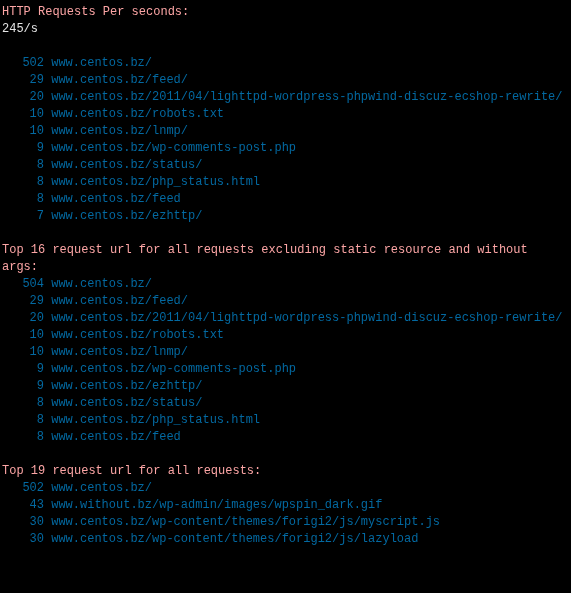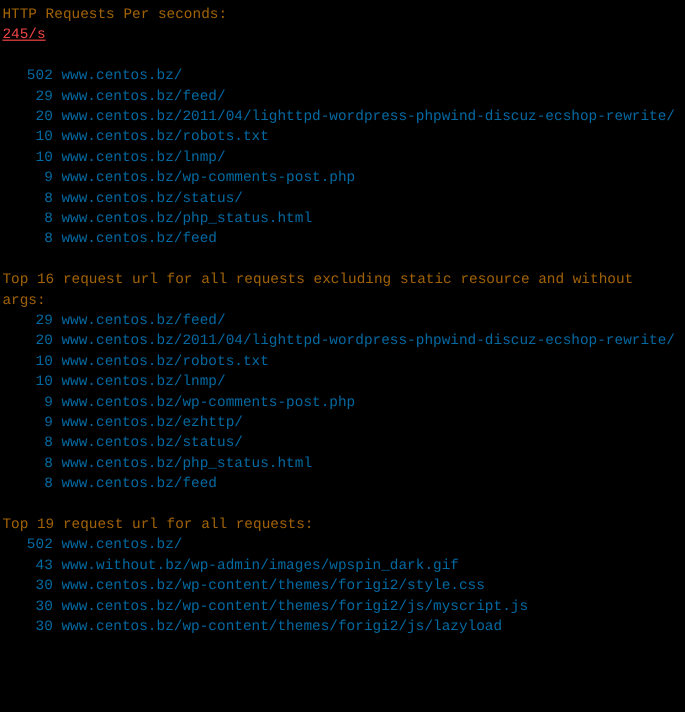--- a/index.html
+++ b/index.html
@@ -12,25 +12,24 @@
       font-family: "Courier New", Consolas, monospace;
       font-size: 12px;
       line-height: 17px;
       padding: 4px 2px;
       color: #ffffff;
       width: 571px;
       height: 593px;
       overflow: hidden;
     }
     .heading {
-      color: #a16207;
+      color: #fca5a5;
     }
     .value {
-      color: #ef4444;
-      text-decoration: underline;
+      color: #e5e5e5;
     }
     .row {
       color: #0369a1;
       white-space: pre;
     }
     .count {
       display: inline-block;
       width: 42px;
       text-align: right;
     }
@@ -56,31 +55,32 @@
 <div id="sections-container">
     <div class="row"><span class="count">502</span> <span class="url">www.centos.bz/</span></div>
     <div class="row"><span class="count">29</span> <span class="url">www.centos.bz/feed/</span></div>
     <div class="row"><span class="count">20</span> <span class="url">www.centos.bz/2011/04/lighttpd-wordpress-phpwind-discuz-ecshop-rewrite/</span></div>
     <div class="row"><span class="count">10</span> <span class="url">www.centos.bz/robots.txt</span></div>
     <div class="row"><span class="count">10</span> <span class="url">www.centos.bz/lnmp/</span></div>
     <div class="row"><span class="count">9</span> <span class="url">www.centos.bz/wp-comments-post.php</span></div>
     <div class="row"><span class="count">8</span> <span class="url">www.centos.bz/status/</span></div>
     <div class="row"><span class="count">8</span> <span class="url">www.centos.bz/php_status.html</span></div>
     <div class="row"><span class="count">8</span> <span class="url">www.centos.bz/feed</span></div>
+    <div class="row"><span class="count">7</span> <span class="url">www.centos.bz/ezhttp/</span></div>
     <div class="blank"></div>
     <div class="heading">Top 16 request url for all requests excluding static resource and without args:</div>
+    <div class="row"><span class="count">504</span> <span class="url">www.centos.bz/</span></div>
     <div class="row"><span class="count">29</span> <span class="url">www.centos.bz/feed/</span></div>
     <div class="row"><span class="count">20</span> <span class="url">www.centos.bz/2011/04/lighttpd-wordpress-phpwind-discuz-ecshop-rewrite/</span></div>
     <div class="row"><span class="count">10</span> <span class="url">www.centos.bz/robots.txt</span></div>
     <div class="row"><span class="count">10</span> <span class="url">www.centos.bz/lnmp/</span></div>
     <div class="row"><span class="count">9</span> <span class="url">www.centos.bz/wp-comments-post.php</span></div>
     <div class="row"><span class="count">9</span> <span class="url">www.centos.bz/ezhttp/</span></div>
     <div class="row"><span class="count">8</span> <span class="url">www.centos.bz/status/</span></div>
     <div class="row"><span class="count">8</span> <span class="url">www.centos.bz/php_status.html</span></div>
     <div class="row"><span class="count">8</span> <span class="url">www.centos.bz/feed</span></div>
     <div class="blank"></div>
     <div class="heading">Top 19 request url for all requests:</div>
     <div class="row"><span class="count">502</span> <span class="url">www.centos.bz/</span></div>
     <div class="row"><span class="count">43</span> <span class="url">www.without.bz/wp-admin/images/wpspin_dark.gif</span></div>
-    <div class="row"><span class="count">30</span> <span class="url">www.centos.bz/wp-content/themes/forigi2/style.css</span></div>
     <div class="row"><span class="count">30</span> <span class="url">www.centos.bz/wp-content/themes/forigi2/js/myscript.js</span></div>
     <div class="row"><span class="count">30</span> <span class="url">www.centos.bz/wp-content/themes/forigi2/js/lazyload</span></div>
   </div>
 
 </body></html>

